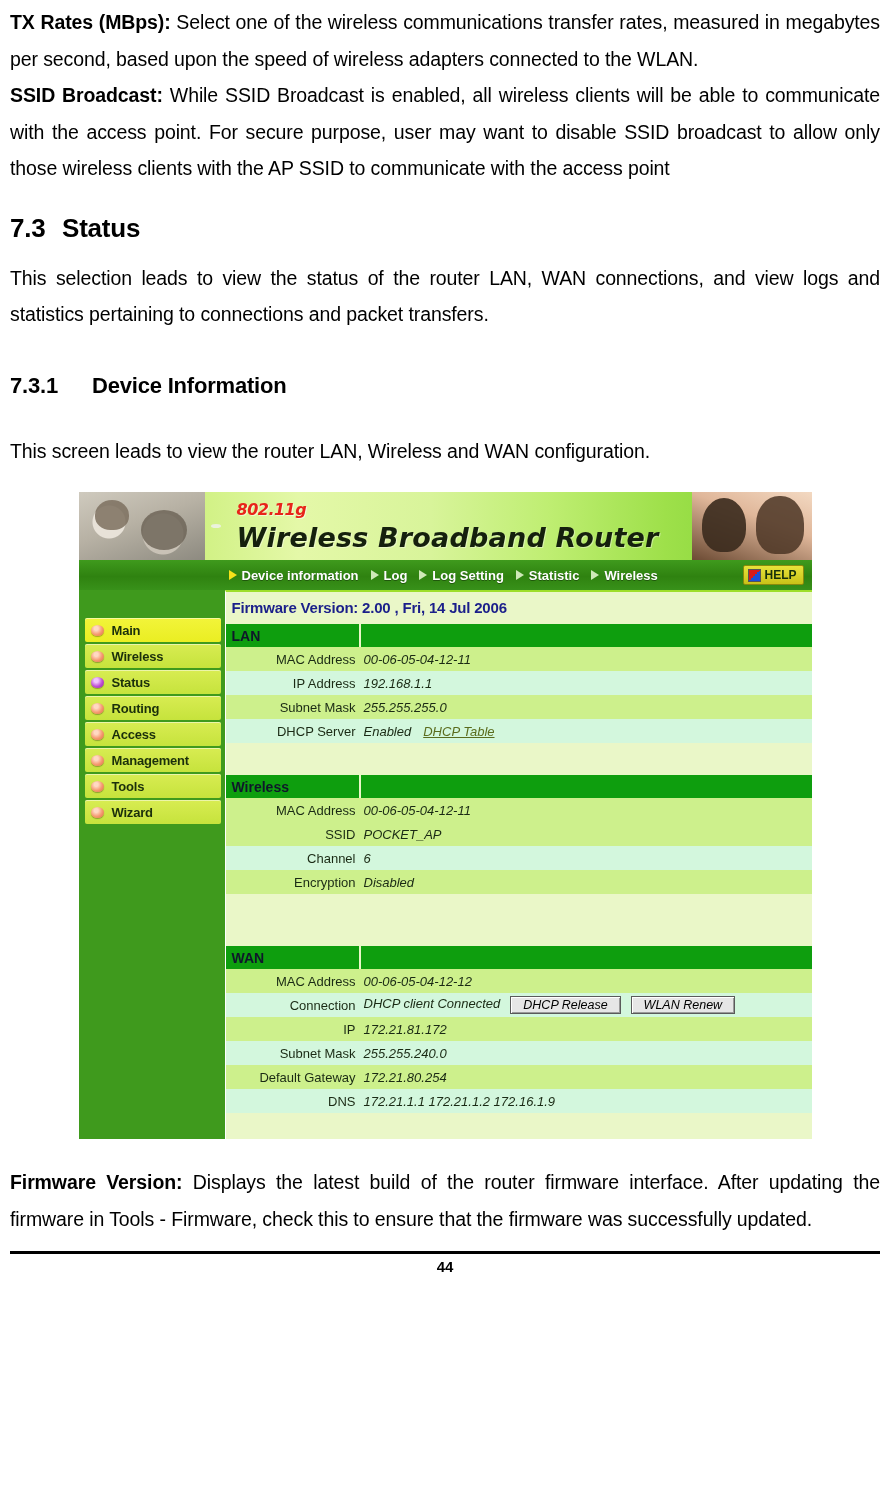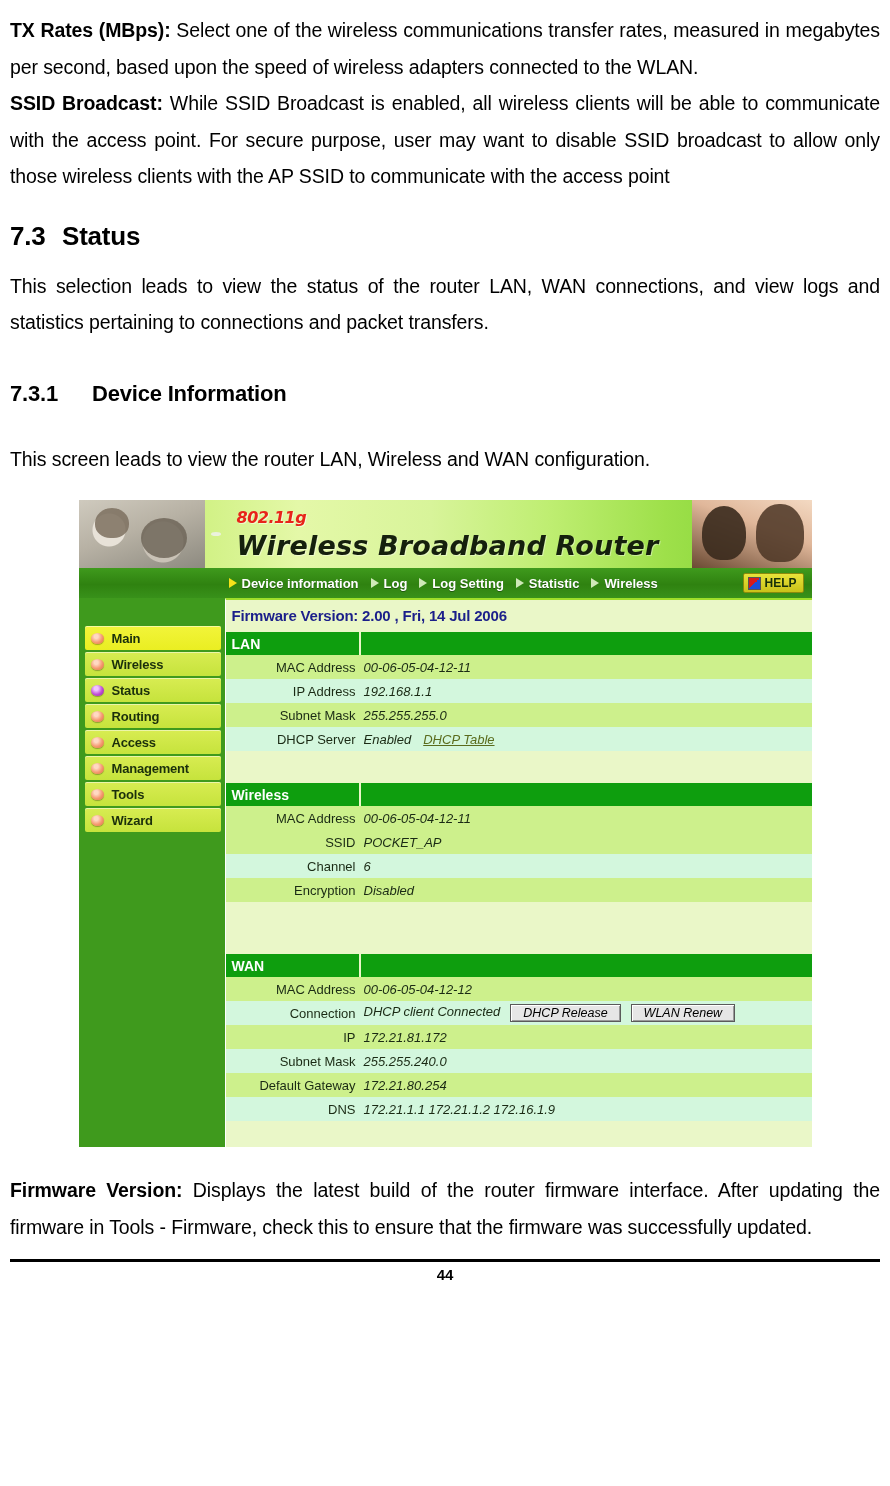--- a/index.html
+++ b/index.html
@@ -26,21 +26,21 @@
   .para {
     font-size: 19.5px;
     line-height: 36.5px;
     text-align: justify;
     margin: 0;
     letter-spacing: -0.1px;
   }
   .para b { font-weight: bold; }
   .para.nojust { text-align: left; }
 
-  .block-top { padding-top: 12px; }
+  .block-top { padding-top: 4px; }
 
   h2.sec {
     font-size: 26px;
     font-weight: bold;
     margin: 26px 0 16px 0;
     letter-spacing: -0.2px;
   }
   h2.sec .num { display: inline-block; min-width: 52px; }
 
   h3.subsec {
@@ -206,21 +206,21 @@
     padding: 7px 0 8px 6px;
     font-family: "Liberation Sans", sans-serif;
     letter-spacing: -0.2px;
   }
 
   table.info { width: 100%; border-collapse: collapse; table-layout: fixed; }
   table.info col.lab { width: 134px; }
 
   .sec-head td {
     background: #0e9e0e;
-    color: #ffffff;
+    color: #0f172a;
     font-size: 14px; font-weight: bold;
     height: 23px;
     padding: 0 0 0 6px;
     font-family: "Liberation Sans", sans-serif;
   }
   .sec-head td.rightcell { background: #0e9e0e; padding: 0; }
   .sec-head td.lab { border-right: 2px solid #eaf7c8; }
 
   tr.row td {
     font-size: 13px; color: #1a2a14;

